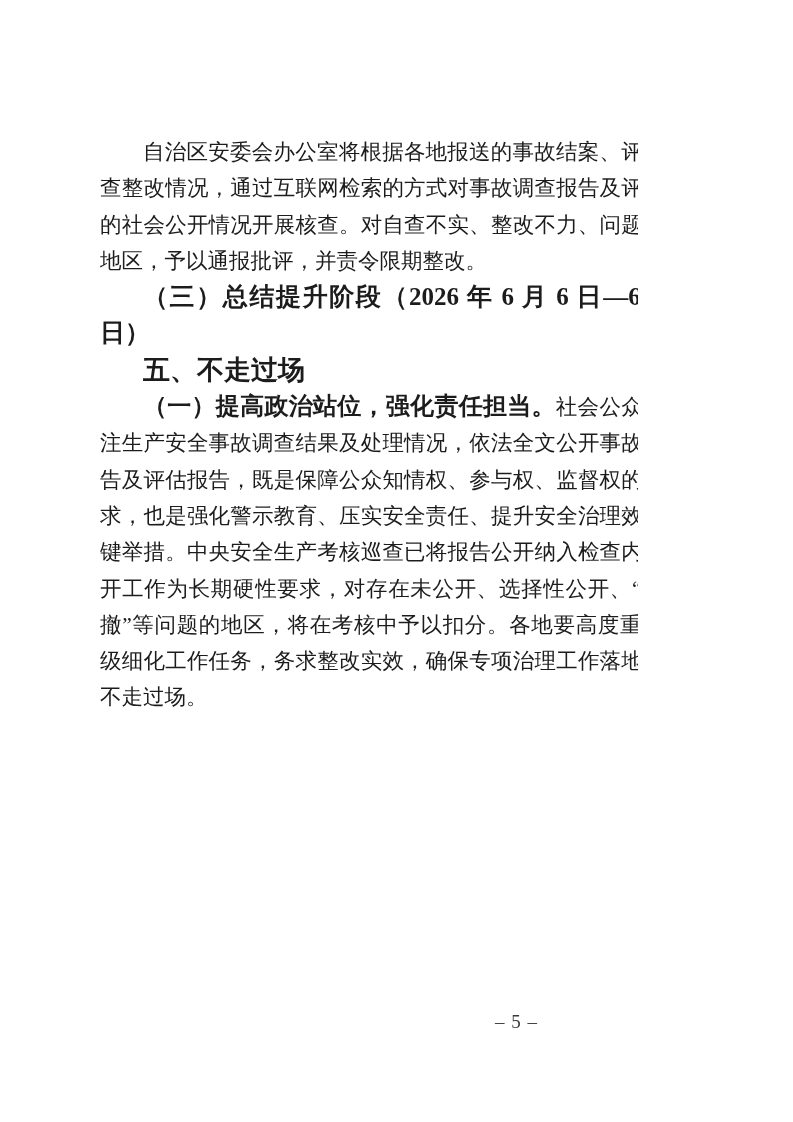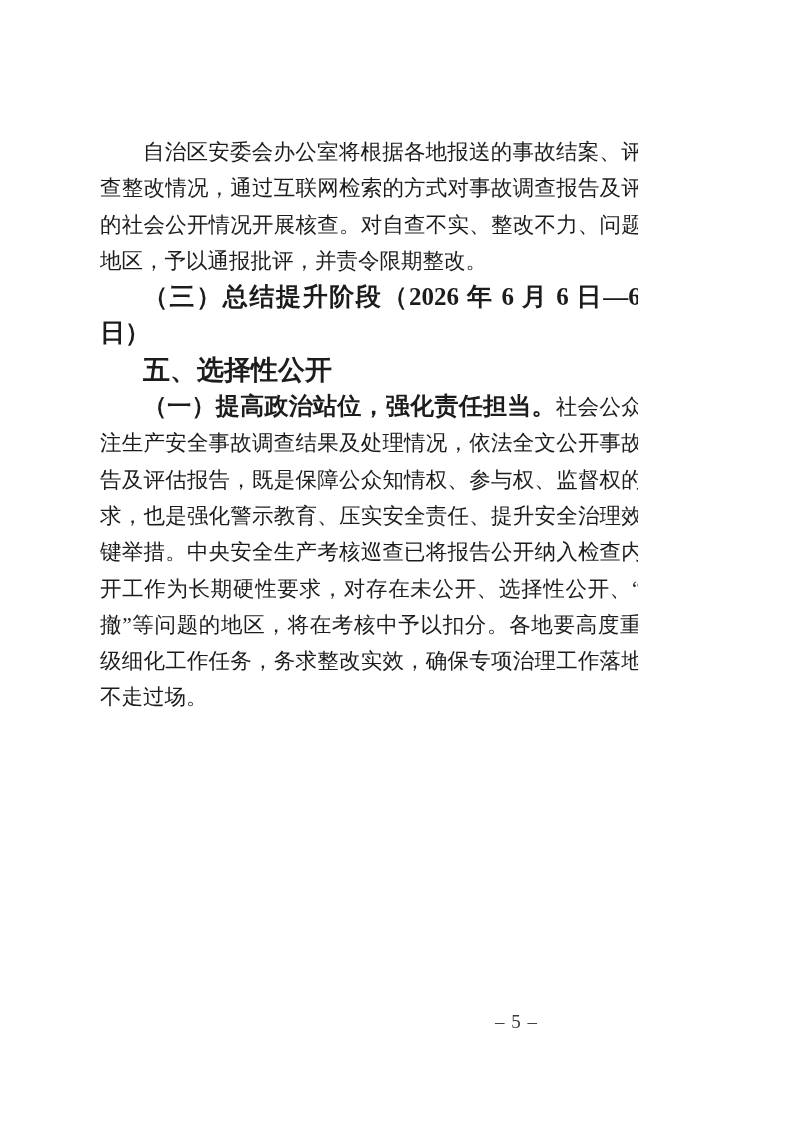--- a/index.html
+++ b/index.html
@@ -62,21 +62,21 @@
 
 <div class="page">
 
   <main class="doc-body">
 
     <p><span>自治区安委会办公室将根据各地报送的事故结案、评估及自查整改情况，通过互联网检索的方式对事故调查报告及评估报告的社会公开情况开展核查。对自查不实、整改不力、问题突出的地区，予以通报批评，并责令限期整改。</span></p>
 
     <p class="kai-heading">（三）总结提升阶段（2026 年 6 月 6 日—6 月 15 日）</p>
 
 
-    <p class="hei-heading">五、选择性公开</p>
+    <p class="hei-heading">五、不走过场</p>
 
     <p><span class="kai-lead">（一）提高政治站位，强化责任担当。</span><span>社会公众高度关注生产安全事故调查结果及处理情况，依法全文公开事故调查报告及评估报告，既是保障公众知情权、参与权、监督权的法定要求，也是强化警示教育、压实安全责任、提升安全治理效能的关键举措。中央安全生产考核巡查已将报告公开纳入检查内容，公开工作为长期硬性要求，对存在未公开、选择性公开、“发后即撤”等问题的地区，将在考核中予以扣分。各地要高度重视，逐级细化工作任务，务求整改实效，确保专项治理工作落地见效、不走过场。</span></p>
 
 
   </main>
 
   <div class="page-number">– 5 –</div>
 
 </div>
 

